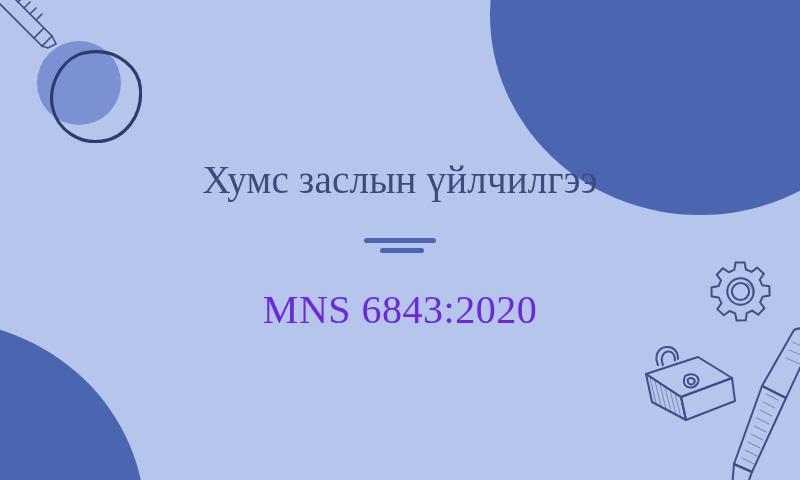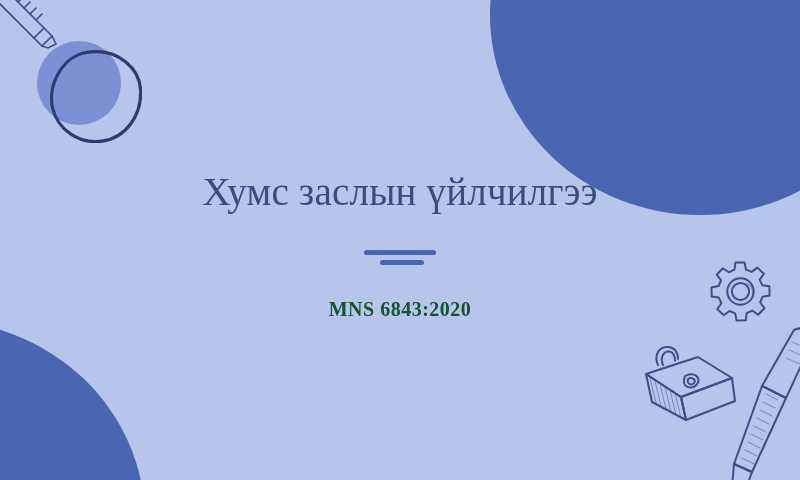--- a/index.html
+++ b/index.html
@@ -110,24 +110,24 @@
   .divider .bar-short {
     width: 44px;
     height: 5px;
     left: 25px;
     top: 10px;
   }
 
   .subtitle {
     margin: 0;
     margin-top: 30px;
-    color: #14532d;
-    font-size: 20px;
+    color: #6d28d9;
+    font-size: 40px;
     letter-spacing: 0.5px;
-    font-weight: bold;
+    font-weight: normal;
     white-space: nowrap;
   }
 </style>
 </head>
 <body>
 
 <div id="slide">
 
   <div class="blob blob-top-right"></div>
   <div class="blob blob-bottom-left"></div>

